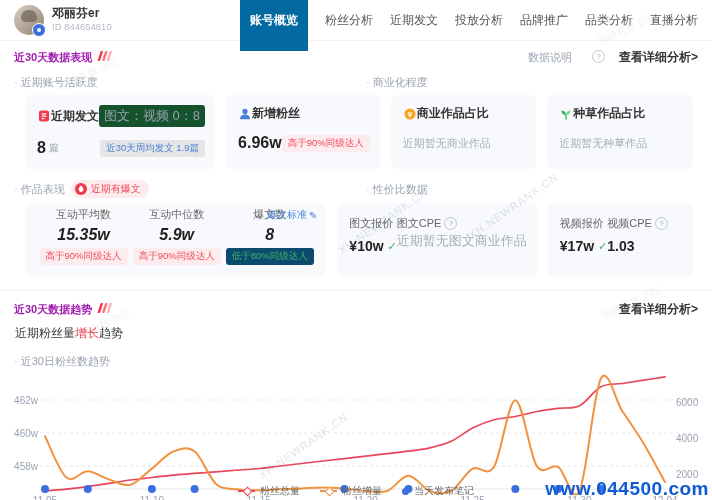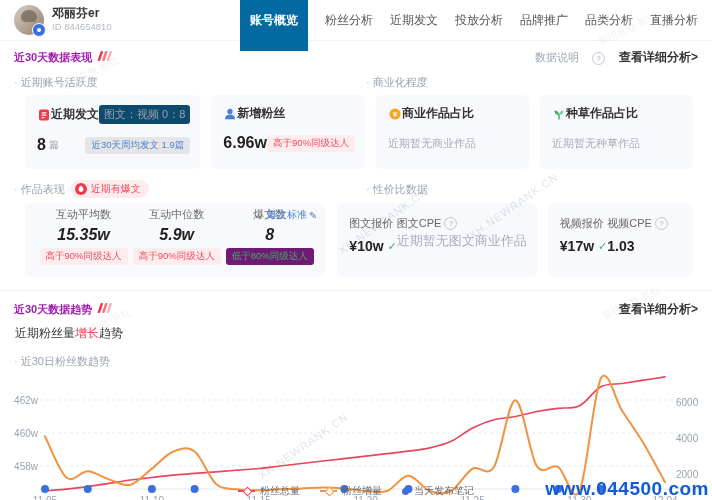--- a/index.html
+++ b/index.html
@@ -22,44 +22,44 @@
   .who .uid{font-size:9.5px;color:#b4b9c2;margin-top:2px;}
   .nav{margin-left:auto;display:flex;align-items:center;gap:17px;}
   .nav .tab{font-size:12px;color:#555;cursor:pointer;white-space:nowrap;}
   .nav .tab.active{background:#0369a1;color:#fff;padding:22px 10px;border-radius:0;font-weight:bold;}
   
   .sec{padding:0 14px;}
   .title-row{display:flex;align-items:center;margin-top:8px;}
   .sec-title{font-size:11px;font-weight:bold;color:#a21caf;display:flex;align-items:flex-start;gap:5px;}
   .flame{display:inline-block;}
   .title-right{margin-left:auto;display:flex;align-items:center;gap:14px;}
-  .data-note{font-size:11px;color:#9aa3b2;display:flex;align-items:flex-end;gap:13px;cursor:pointer;margin-left:13px;}
+  .data-note{font-size:11px;color:#9aa3b2;display:flex;align-items:flex-start;gap:20px;cursor:pointer;margin-left:13px;}
   .detail-link{font-size:12px;color:#333;font-weight:bold;cursor:pointer;}
   .info-i{display:inline-flex;width:11px;height:11px;border:1px solid #c0c7d2;border-radius:50%;
     font-size:8px;color:#a6aebb;align-items:center;justify-content:center;line-height:1;}
   .group-row{display:flex;margin-top:9px;}
   .group-row>div{width:50%;display:flex;align-items:center;gap:6px;}
   .group-row>div:last-child{padding-left:10px;box-sizing:border-box;}
   .group-label{font-size:11px;color:#9aa3b2;}
   .group-label::before{content:"· ";color:#c3c9d4;}
   .hot-pill{display:inline-flex;align-items:center;gap:4px;background:#fdecee;color:#f0485a;
     font-size:10px;padding:2px 8px 2px 4px;border-radius:999px;}
   
   .cards{display:grid;grid-template-columns:repeat(4,1fr);gap:11px;margin:5px 5px 0 11px;}
   .card{background:#f7f9fc;border-radius:6px;height:74px;box-sizing:border-box;padding:10px 10px 8px 12px;position:relative;}
   .card-head{display:flex;align-items:center;}
   .card-title{font-size:12px;font-weight:bold;color:#333;white-space:nowrap;}
-  .card-tag{margin-left:auto;background:#0c4a6e;color:#99a1ae;font-size:11px;padding:2px 5px;border-radius:3px;white-space:nowrap;}
+  .card-tag{margin-left:auto;background:#14532d;color:#99a1ae;font-size:13px;padding:2px 5px;border-radius:3px;white-space:nowrap;}
   .card-value-row{display:flex;align-items:center;margin-top:12px;}
   .big-val{font-size:16px;font-weight:bold;color:#222;}
   .unit{font-size:10px;color:#9aa3b2;margin-left:3px;}
   .badge{font-size:9.5px;padding:2px 6px;border-radius:3px;margin-left:auto;white-space:nowrap;}
   .badge.blue{background:#e5e5e5;color:#4d82d8;}
   .badge.pink{background:#fdecee;color:#f0485a;}
-  .badge.green{background:#701a75;color:#42b268;}
+  .badge.green{background:#0c4a6e;color:#42b268;}
   .empty-text{font-size:11px;color:#a6aebb;margin-top:14px;}
   .span2{grid-column:span 2;}
   .works-cols{display:flex;justify-content:space-around;padding-top:4px;}
   .works-col{display:flex;flex-direction:column;align-items:center;gap:4px;}
   .m-label{font-size:11px;color:#666;}
   .m-value{font-size:16px;font-weight:bold;color:#222;font-style:italic;}
   .standard-link{position:absolute;top:5px;right:9px;font-size:10px;color:#4d82d8;cursor:pointer;display:flex;gap:2px;align-items:center;}
   .price-card{display:flex;padding-top:13px;}
   .p-col .p-label{font-size:11px;color:#666;display:flex;align-items:center;gap:3px;white-space:nowrap;}
   .p-col .p-value{font-size:14px;font-weight:bold;color:#222;margin-top:7px;display:flex;align-items:center;gap:4px;white-space:nowrap;}

